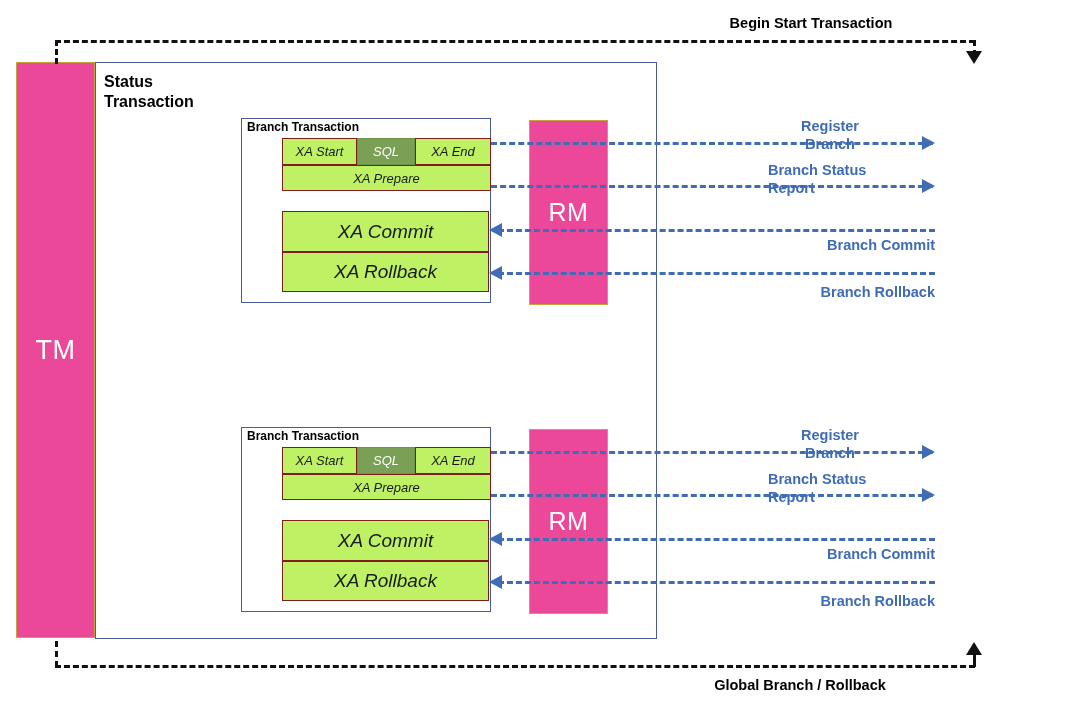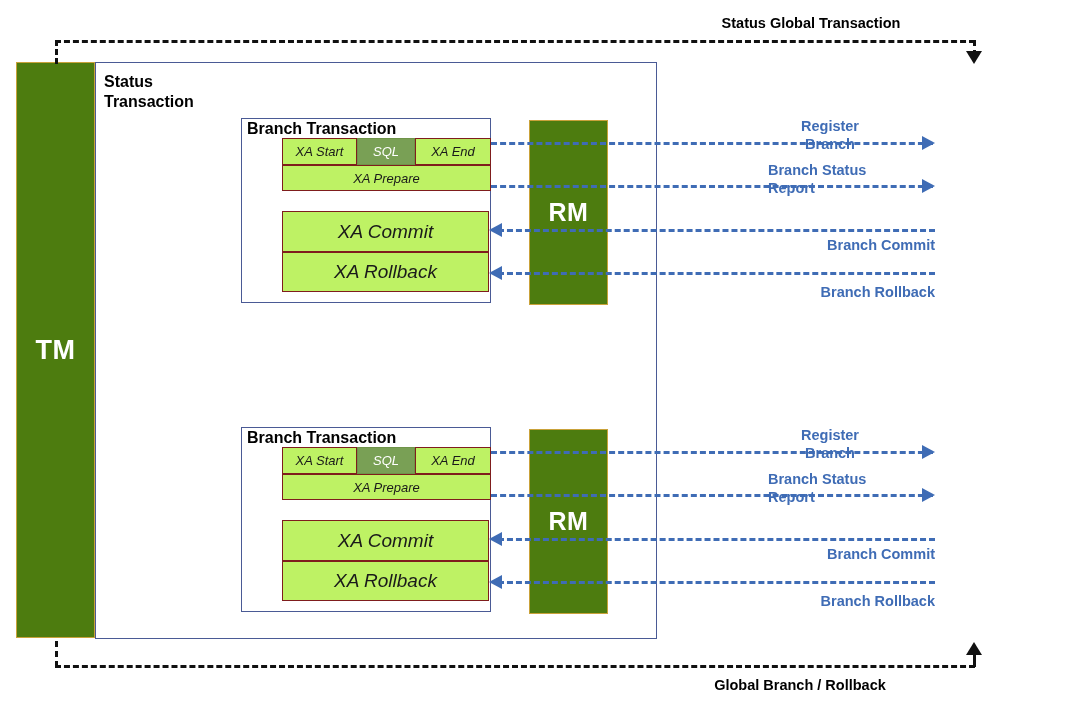--- a/index.html
+++ b/index.html
@@ -7,28 +7,27 @@
     position:relative;
     width:1089px;height:714px;
     background:#ffffff;
     font-family:"Liberation Sans", sans-serif;
     overflow:hidden;
   }
 
   
   .bar{
     position:absolute;
-    background:#4d7c0f;
+    background:#ec4899;
     border:1px solid #c9a23a;
     box-sizing:border-box;
     display:flex;align-items:center;justify-content:center;
     color:#ffffff;
     font-size:27px;
     letter-spacing:.5px;
-    font-weight:bold;
   }
   .bar.rm{font-size:25px;}
 
   
   .gbox{
     position:absolute;
     border:1.5px solid #4a5a95;
     box-sizing:border-box;
     background:transparent;
   }
@@ -60,21 +59,21 @@
     position:absolute;
     font-weight:bold;
     font-size:16px;
     line-height:20px;
     color:#000000;
     white-space:pre-line;
   }
   .branch-title{
     position:absolute;
     font-weight:bold;
-    font-size:16px;
+    font-size:12px;
     color:#000000;
     white-space:nowrap;
   }
   .blue-lbl{
     position:absolute;
     font-weight:bold;
     font-size:14.5px;
     line-height:18px;
     color:#3f6cb5;
   }
@@ -115,21 +114,21 @@
     <span>TM</span>
   </div>
 
 
   <div class="dline-v" style="left:55px;top:40px;height:24px;"></div>
   <div class="dline-h blk" style="left:55px;top:40px;width:920px;"></div>
   <div class="dline-v" style="left:973px;top:40px;height:16px;"></div>
   <svg class="arrow" style="left:966px;top:50px;width:16px;height:14px;" viewBox="0 0 16 14">
     <polygon points="8,14 0,1 16,1" fill="#111111"></polygon>
   </svg>
-  <div class="blk-lbl" style="left:711px;top:14px;width:200px;">Status Global Transaction</div>
+  <div class="blk-lbl" style="left:711px;top:14px;width:200px;">Begin Start Transaction</div>
 
   <div class="dline-v" style="left:55px;top:641px;height:26px;"></div>
   <div class="dline-h blk" style="left:55px;top:665px;width:920px;"></div>
   <div class="dline-v" style="left:973px;top:655px;height:12px;"></div>
   <svg class="arrow" style="left:966px;top:642px;width:16px;height:14px;" viewBox="0 0 16 14">
     <polygon points="8,0 0,13 16,13" fill="#111111"></polygon>
   </svg>
   <div class="blk-lbl" style="left:655px;top:676px;width:290px;">Global Branch / Rollback</div>
 
   <div class="bbox" style="left:241px;top:118px;width:250px;height:185px;"></div>

